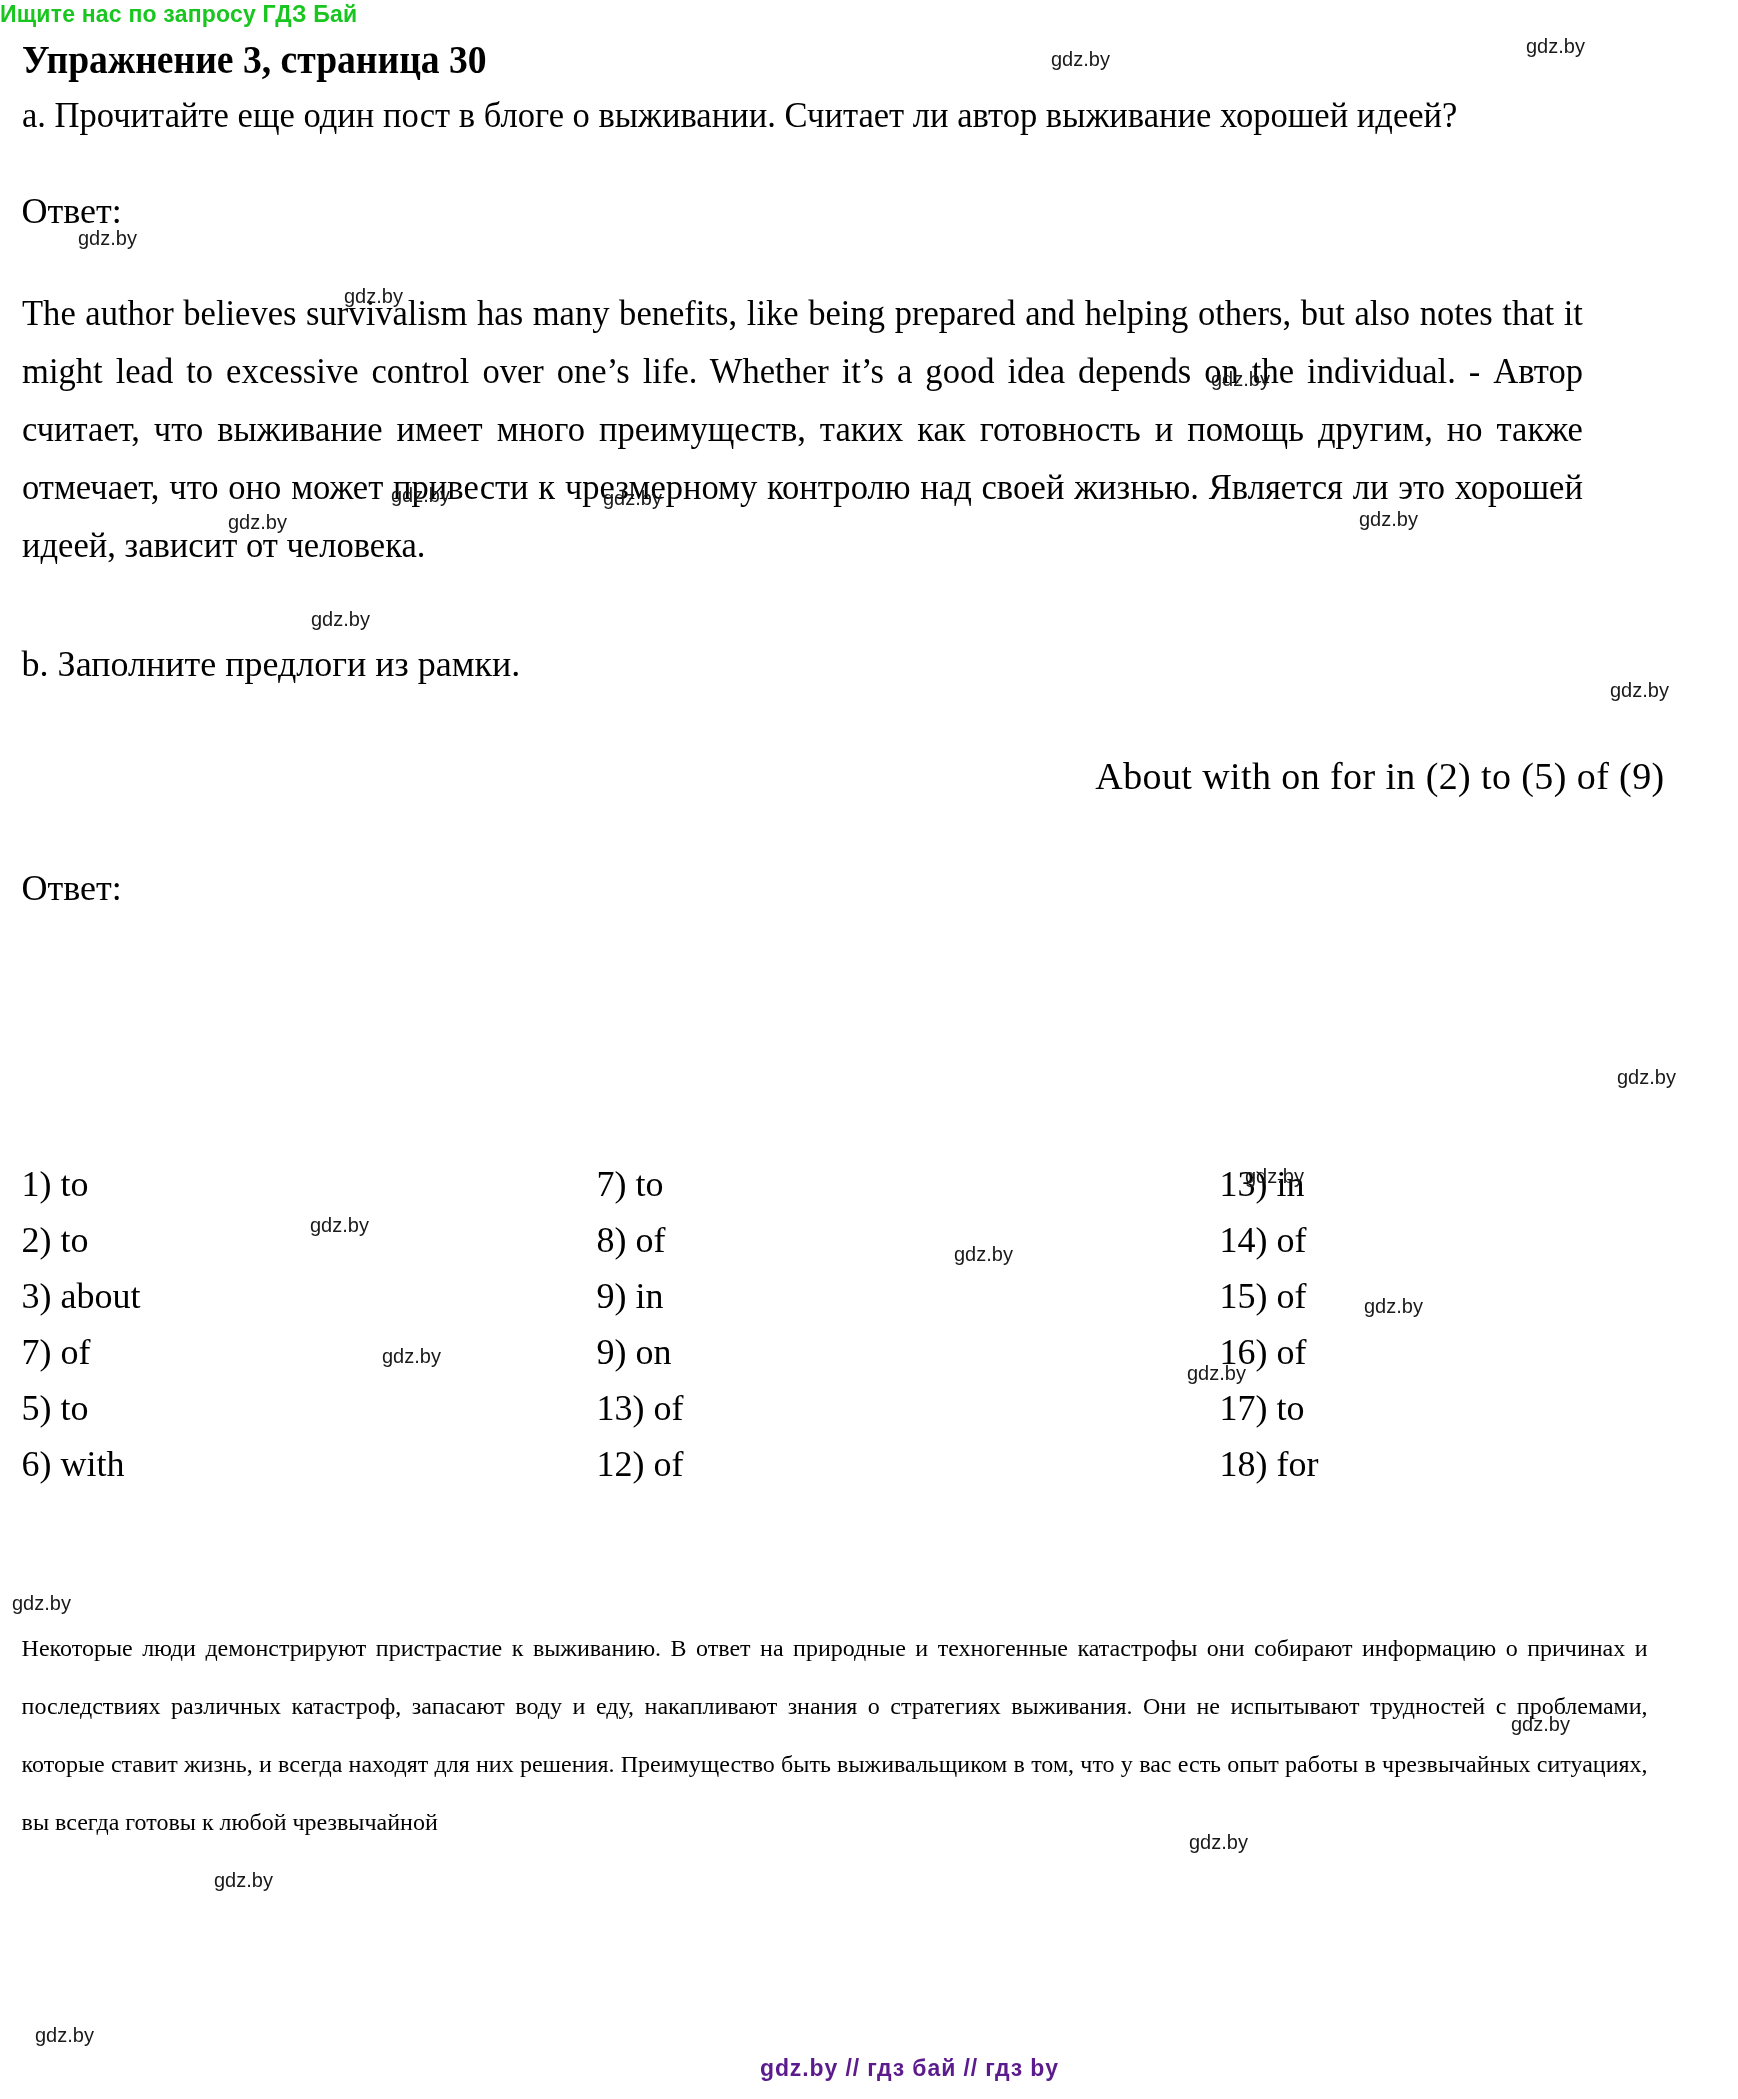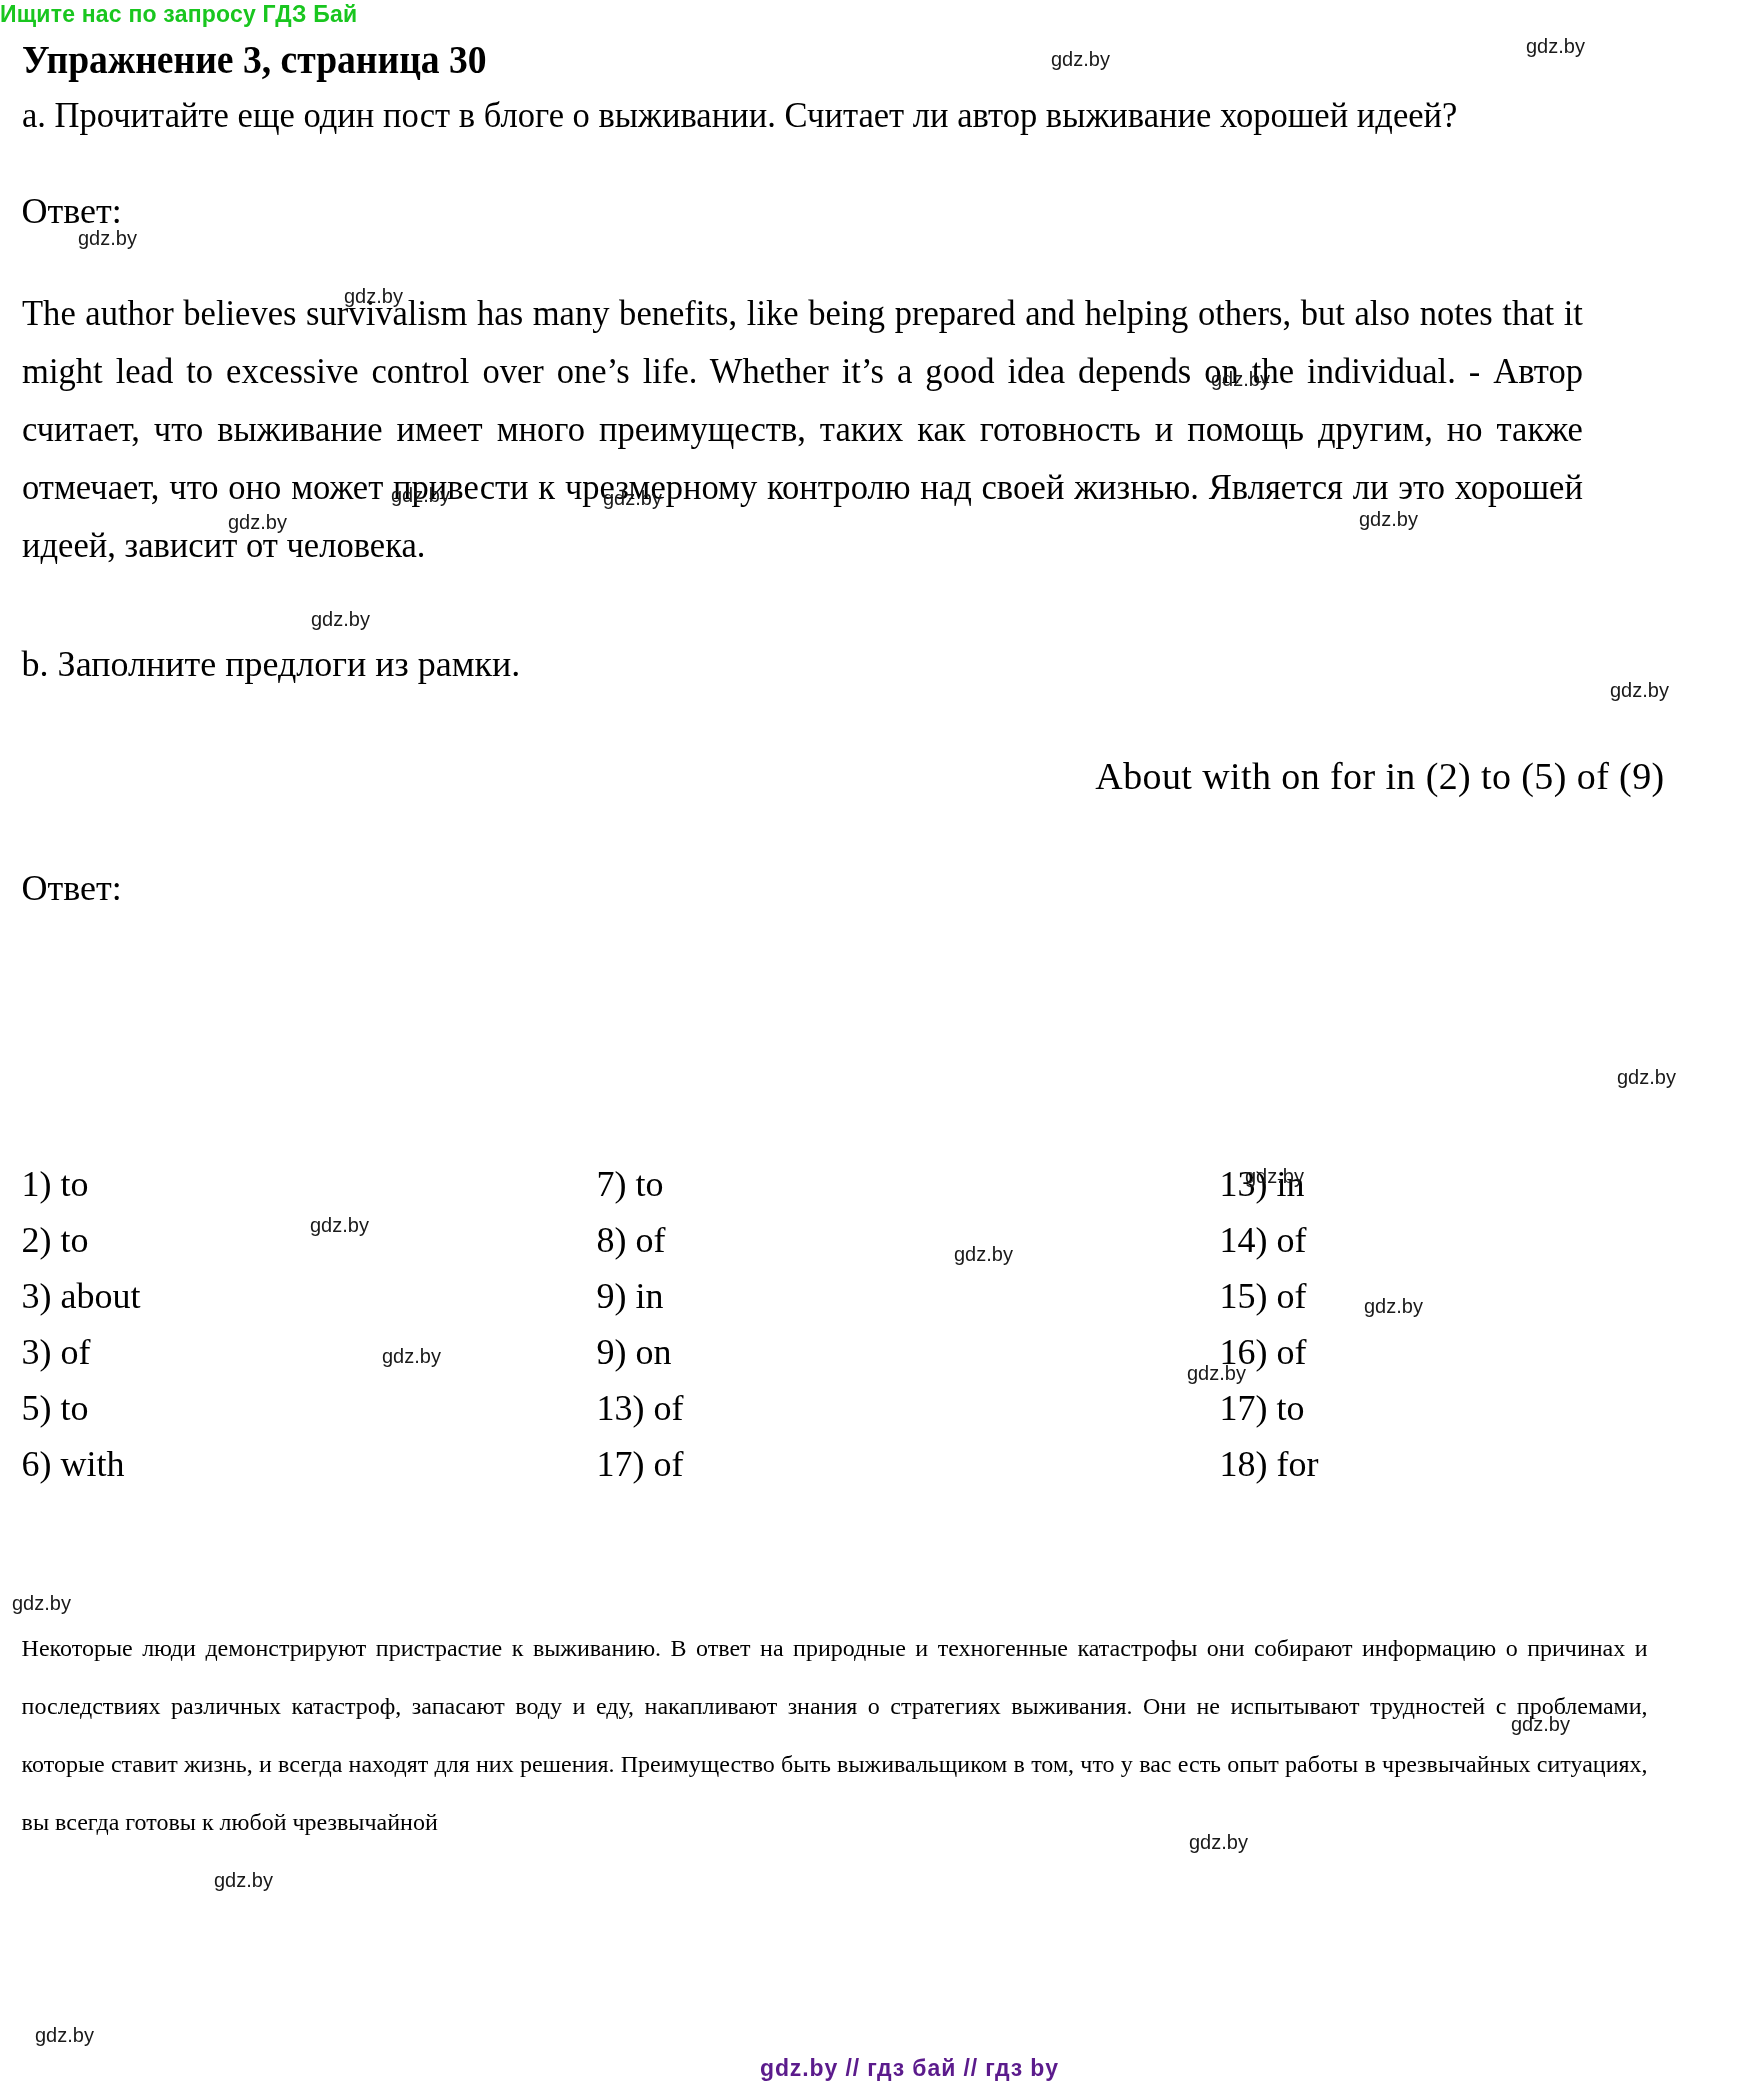--- a/index.html
+++ b/index.html
@@ -146,32 +146,32 @@
   <div class="lbl-otvet2">Ответ:</div>
 
 </div>
 
 <div class="answers">
 
   <div class="ans-col c1">
     <div class="ans-item">1) to</div>
     <div class="ans-item">2) to</div>
     <div class="ans-item">3) about</div>
-    <div class="ans-item">3) of</div>
+    <div class="ans-item">7) of</div>
     <div class="ans-item">5) to</div>
     <div class="ans-item">6) with</div>
   </div>
 
   <div class="ans-col c2">
     <div class="ans-item">7) to</div>
     <div class="ans-item">8) of</div>
     <div class="ans-item">9) in</div>
     <div class="ans-item">9) on</div>
     <div class="ans-item">13) of</div>
-    <div class="ans-item">17) of</div>
+    <div class="ans-item">12) of</div>
   </div>
 
   <div class="ans-col c3">
     <div class="ans-item">13) in</div>
     <div class="ans-item">14) of</div>
     <div class="ans-item">15) of</div>
     <div class="ans-item">16) of</div>
     <div class="ans-item">17) to</div>
     <div class="ans-item">18) for</div>
   </div>

